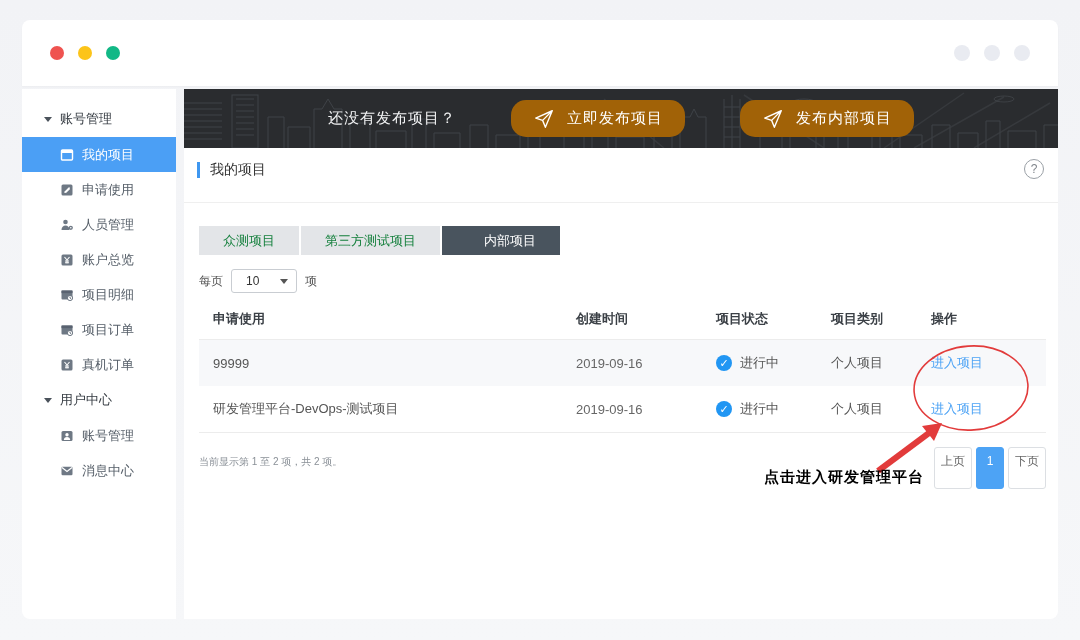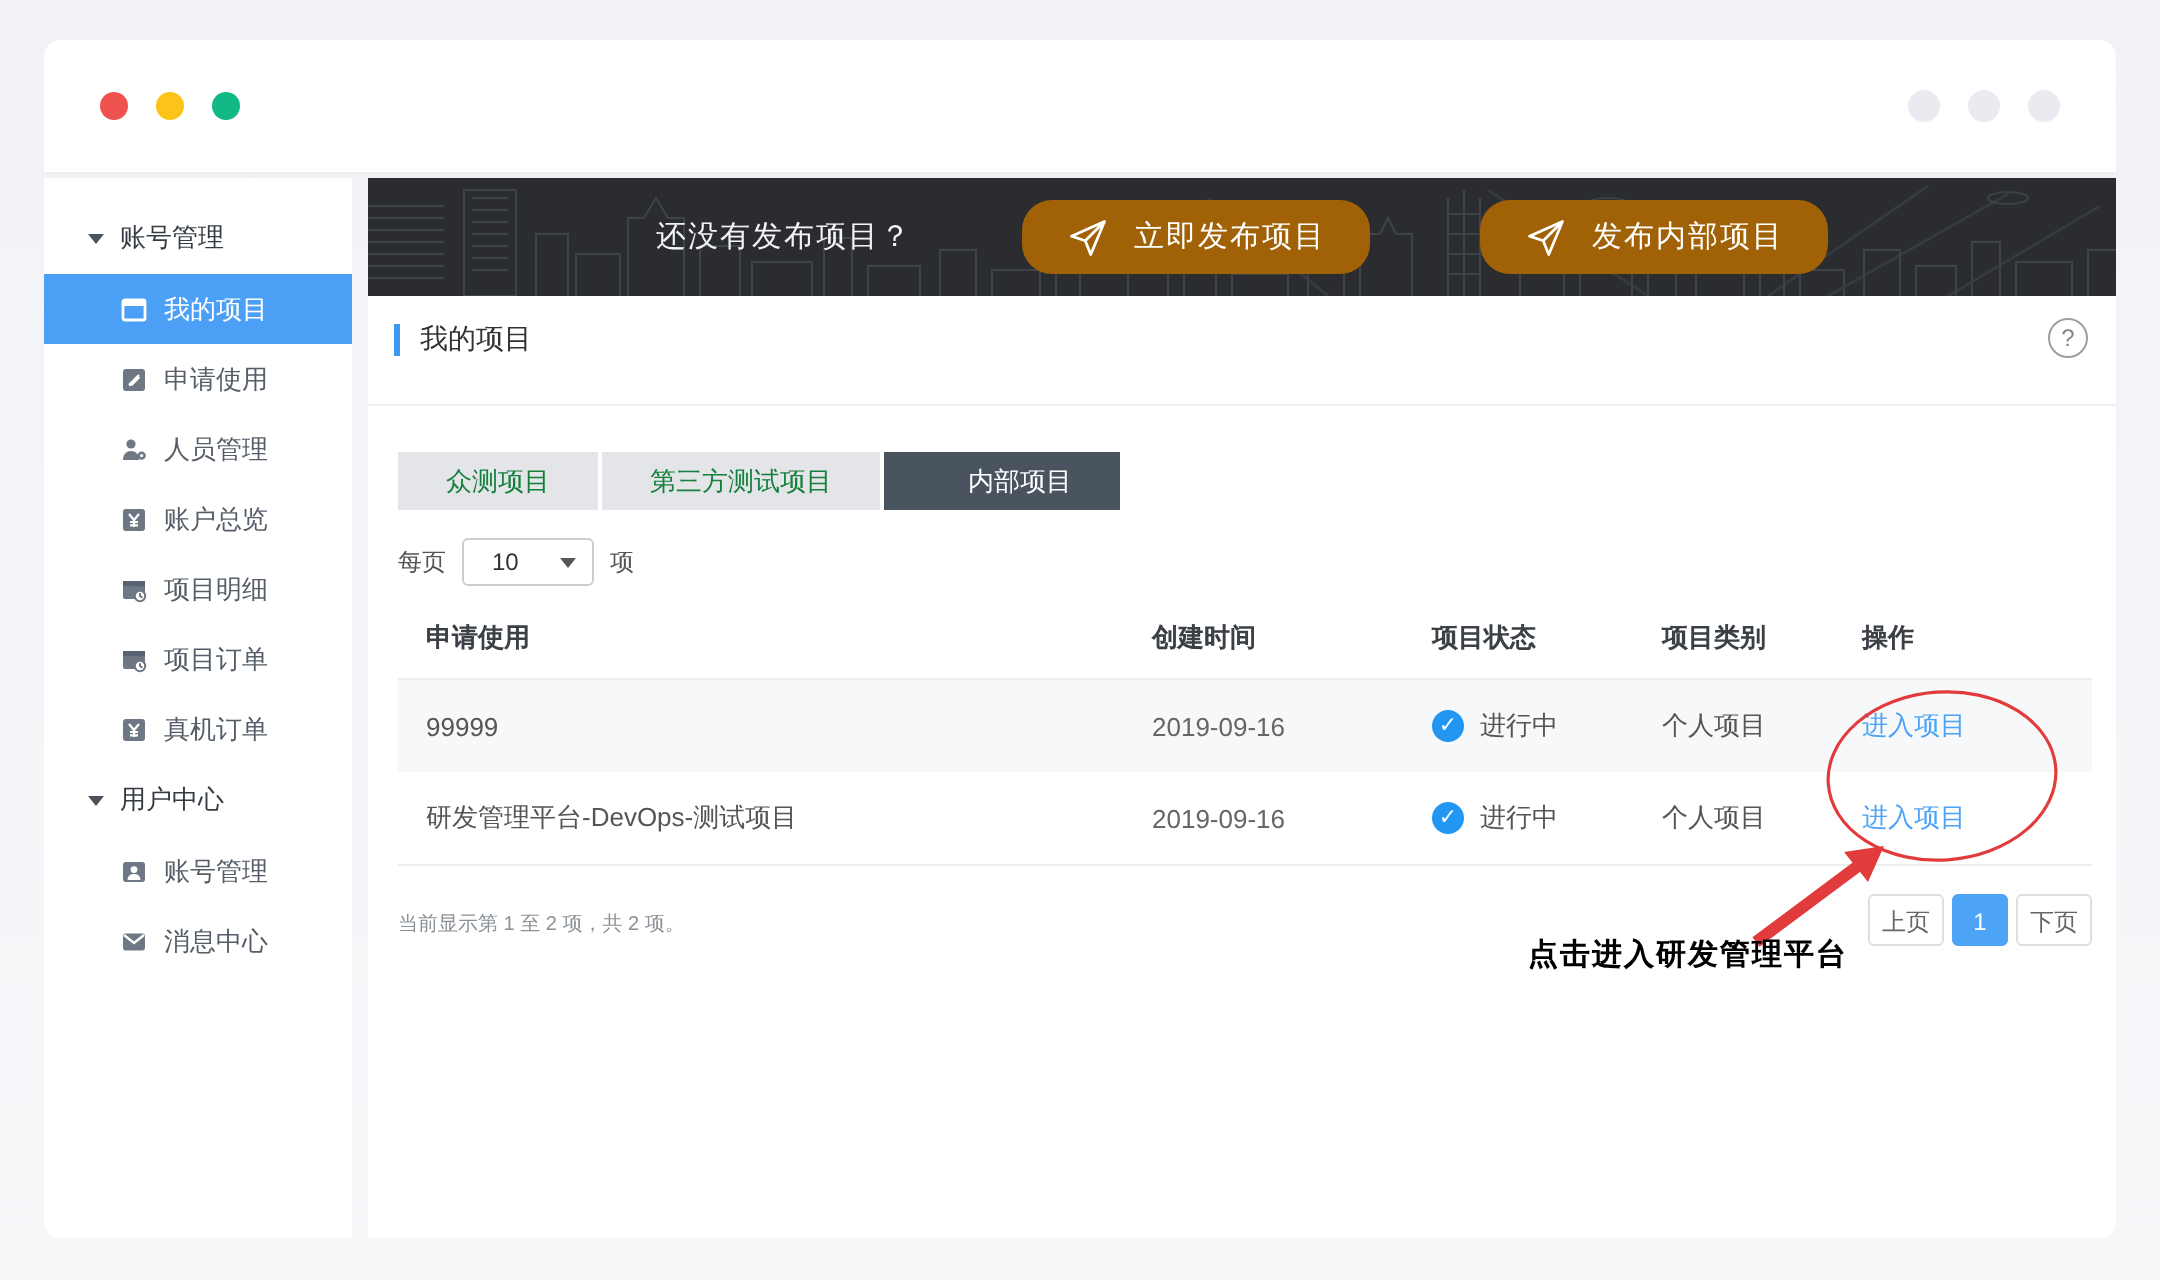--- a/index.html
+++ b/index.html
@@ -109,21 +109,21 @@
   .check{
     width:16px;height:16px;border-radius:50%;background:#2196f3;color:#fff;
     font-size:11px;line-height:16px;text-align:center;flex:0 0 auto;
   }
   .link{color:#4da3f5;cursor:pointer;}
 
   
   .summary{position:absolute;left:15px;top:366px;font-size:10px;color:#8a9097;}
   .pager{position:absolute;right:12px;top:358px;display:flex;gap:4px;}
   .pbtn{
-    min-width:38px;height:26px;line-height:26px;text-align:center;font-size:12px;
+    min-width:38px;height:42px;line-height:26px;text-align:center;font-size:12px;
     border:1px solid #dcdfe3;border-radius:3px;background:#fff;color:#666;cursor:pointer;
     box-sizing:border-box;padding:0 6px;
   }
   .pbtn.current{background:#4da3f5;border-color:#4da3f5;color:#fff;min-width:28px;}
 
   
   .overlay{position:absolute;left:0;top:0;width:1080px;height:640px;pointer-events:none;}
   .anno-text{
     position:absolute;left:764px;top:468px;font-size:15px;font-weight:bold;color:#000000;
     letter-spacing:1px;

